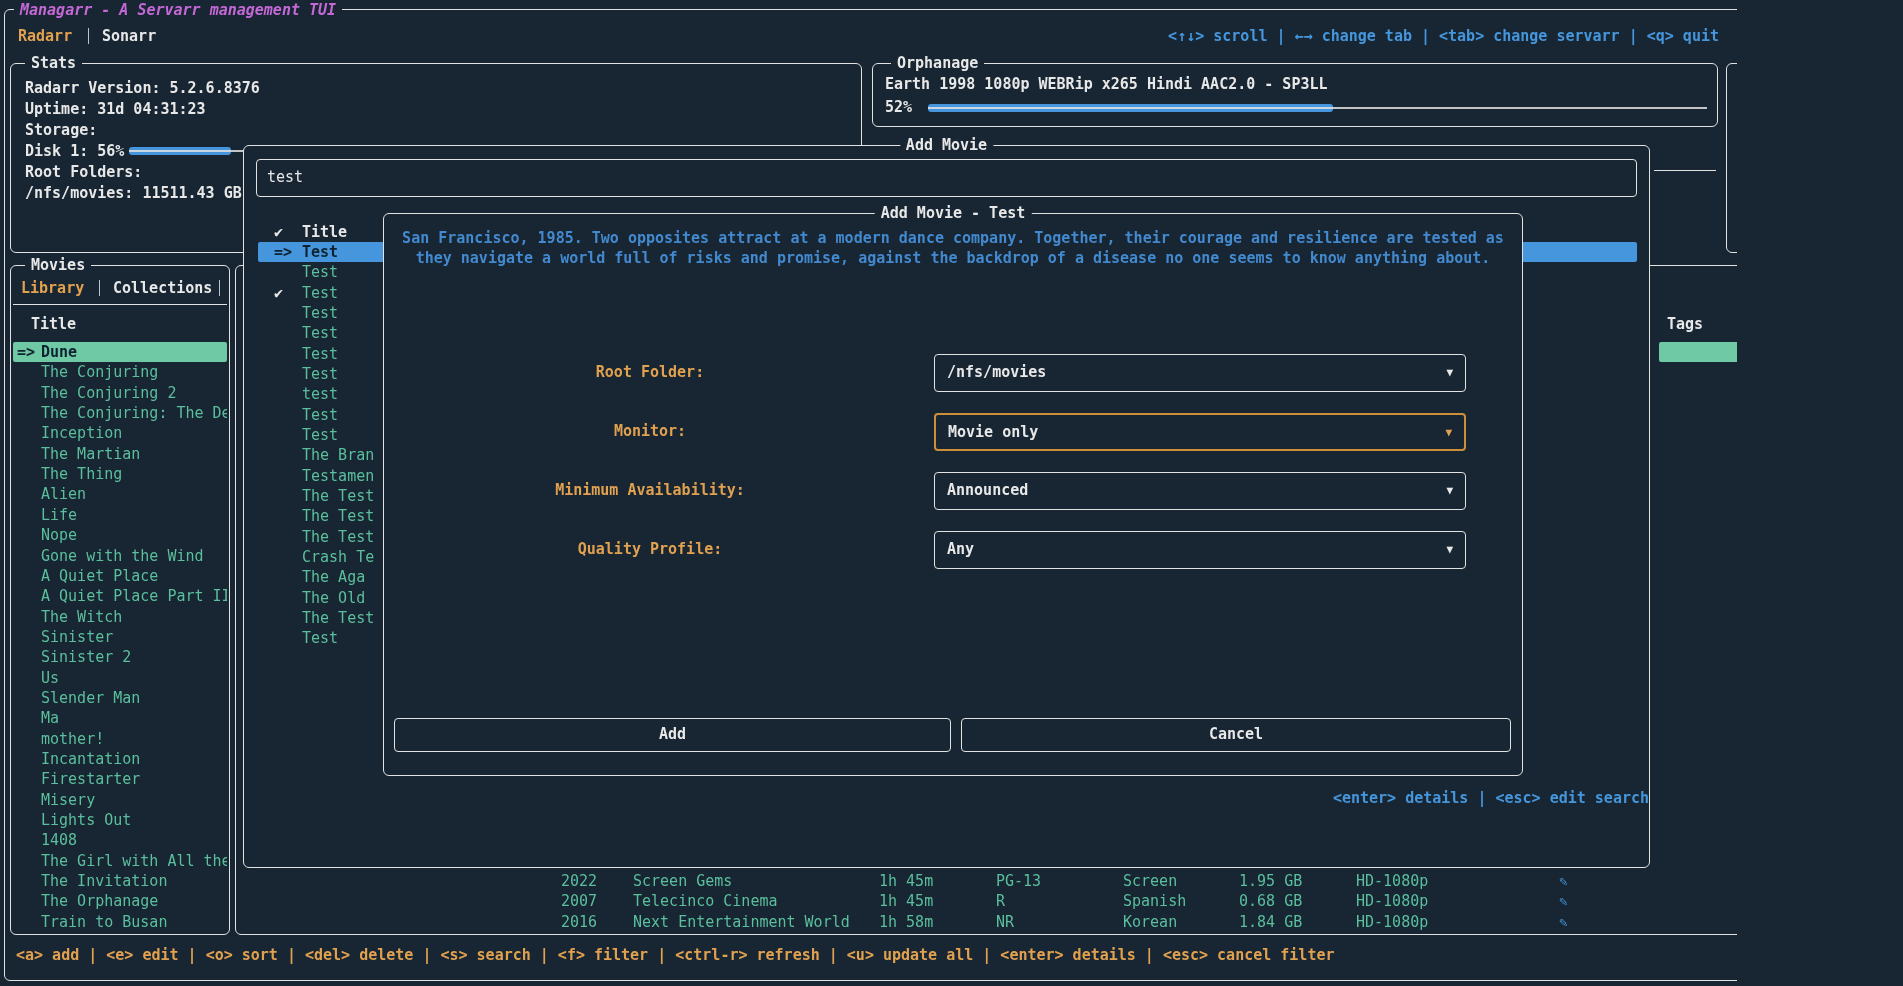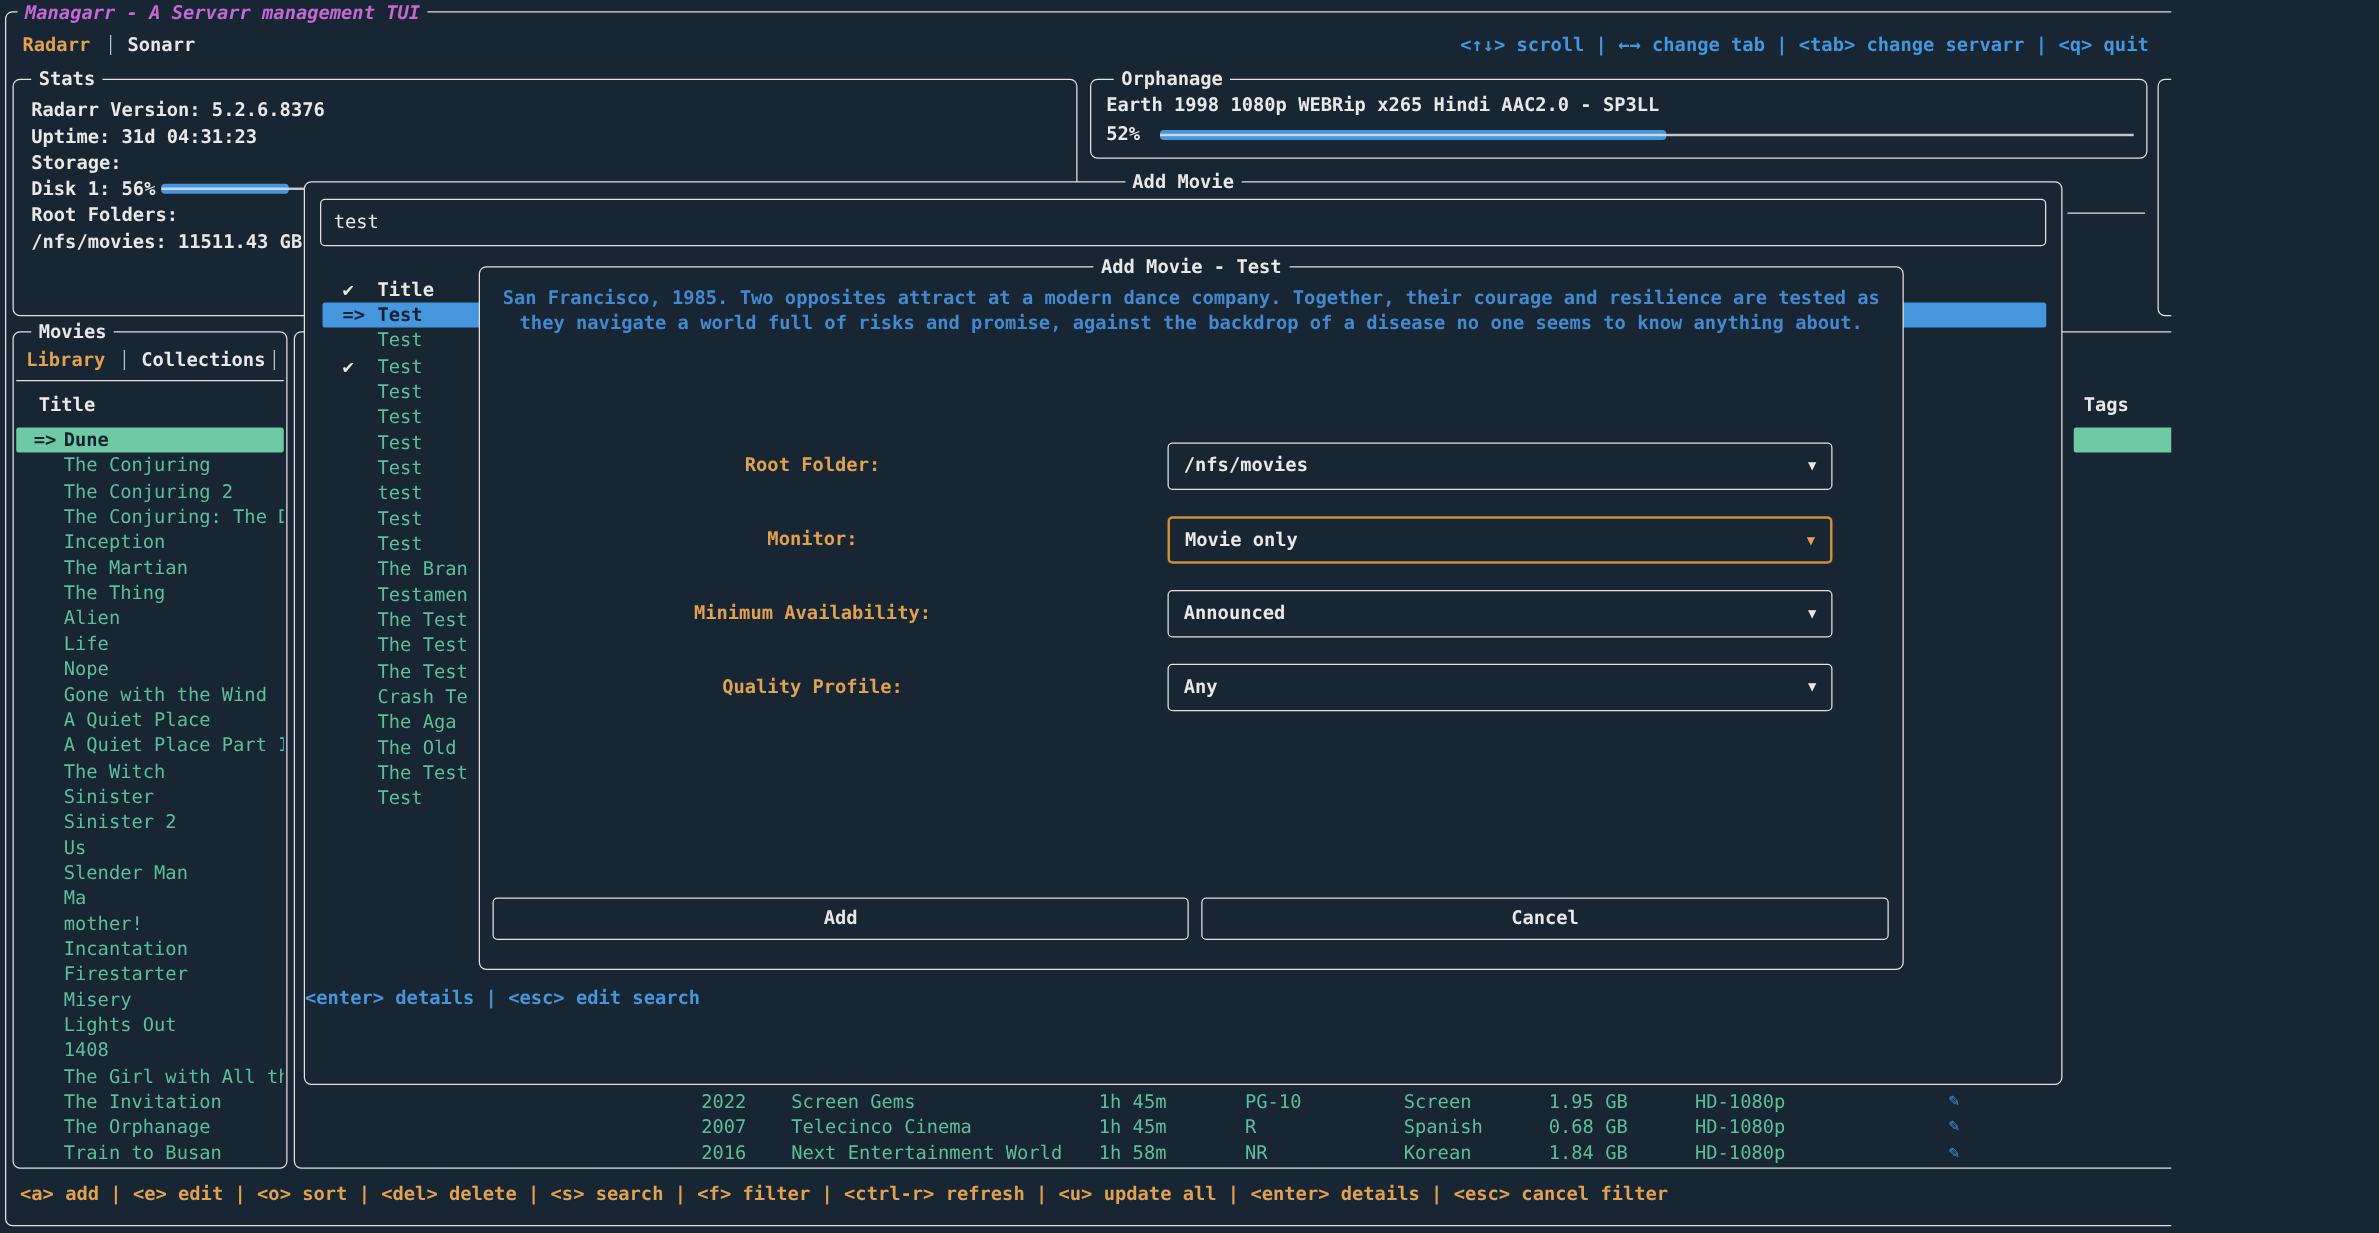--- a/index.html
+++ b/index.html
@@ -25,42 +25,42 @@
   .line{height:20px;line-height:20px;white-space:nowrap;position:absolute}
   .vsep{position:absolute;width:0;border-left:1.5px solid #b9c3cc;height:16px}
   .hsep{position:absolute;border-top:1.5px solid var(--border)}
   .gauge-fill{position:absolute;height:8px;background:var(--blue);border-radius:3px}
   .gauge-track{position:absolute;height:2px;background:var(--border);opacity:.85}
   .hint-blue{color:var(--blue);font-weight:bold;white-space:nowrap}
   .hint-orange{color:var(--orange);font-weight:bold;white-space:nowrap}
   .tab-orange{color:var(--orange);font-weight:bold}
   .tab-white{color:var(--fg);font-weight:bold}
   
-  .mrow{position:absolute;left:2px;width:214px;height:20px;line-height:20px;color:var(--teal);white-space:nowrap;overflow:hidden;padding-left:14px}
+  .mrow{position:absolute;left:2px;width:214px;height:20px;line-height:20px;color:var(--teal);white-space:nowrap;overflow:hidden;padding-left:4px}
   .mpre{display:inline-block;width:24px}
   .mrow.sel{background:var(--green);color:#0f2230;font-weight:bold;border-radius:2px}
   
   .rhead{position:absolute;left:14px;width:1379px;height:20px;line-height:20px;color:var(--fg);font-weight:bold;padding-left:16px;white-space:nowrap}
   .rpre{display:inline-block;width:28px;color:var(--fg)}
   .rrow{position:absolute;left:14px;width:1379px;height:20px;line-height:20px;color:var(--teal);white-space:nowrap;padding-left:16px;overflow:hidden}
   .rrow.sel{background:var(--blue);color:#0f2230;font-weight:bold;border-radius:2px}
   .rrow.sel .rpre{color:#0f2230}
   
   .trow{position:absolute;left:0;width:100%;height:20px;line-height:20px;color:var(--teal)}
   .trow span{position:absolute;white-space:nowrap}
   .c-year{left:325px}.c-studio{left:397px}.c-runtime{left:643px}.c-cert{left:760px}
   .c-lang{left:887px}.c-size{left:1003px}.c-qual{left:1120px}
   .c-icon{left:1323px;color:var(--blue);font-size:14px}
   .tagcell{position:absolute;left:1423px;top:76px;width:228px;height:20px;background:var(--green);border-radius:2px}
   .tags-header{position:absolute;left:1431px;top:48px;height:20px;line-height:20px;font-weight:bold;color:var(--fg)}
   
   .popup{position:absolute;left:243px;top:145px;width:1407px;height:723px;background:var(--bg);border:1.5px solid var(--border);border-radius:6px;z-index:10}
   .search-box{position:absolute;left:12px;top:13px;width:1381px;height:38px;border:1.5px solid var(--border);border-radius:4px}
   .search-box input{position:absolute;left:10px;top:4px;width:1340px;height:26px;background:transparent;border:none;outline:none;color:var(--fg);font-family:inherit;font-size:15px}
-  .popup-hints{position:absolute;left:0;top:643px;width:100%;text-align:left}
+  .popup-hints{position:absolute;left:0;top:643px;width:100%;text-align:right}
   
   .modal{position:absolute;left:139px;top:67px;width:1140px;height:563px;background:var(--bg);border:1.5px solid var(--border);border-radius:6px;z-index:20}
   .overview{position:absolute;left:0;width:100%;text-align:center;color:var(--blue-dim);font-weight:bold;white-space:nowrap;height:20px;line-height:20px}
   .field{position:absolute;left:0;width:100%;height:38px}
   .field-label{position:absolute;left:0;top:9px;width:538px;text-align:center;padding-right:6px;color:var(--orange);font-weight:bold;white-space:nowrap}
   .field-box{position:absolute;left:550px;top:0;width:532px;height:38px;border:1.5px solid var(--border);border-radius:4px}
   .field-box.focused{border:2px solid #cf8f3a}
   .field-value{position:absolute;left:12px;top:8px;font-weight:bold;white-space:nowrap}
   .dd-icon{position:absolute;right:12px;top:11px;font-size:11px;color:var(--fg)}
   .field-box.focused .dd-icon{color:var(--orange)}
@@ -152,21 +152,21 @@
   </div>
 
   <div class="panel" style="left:235px;top:265px;width:1658px;height:670px">
     <div class="tags-header">Tags</div>
     <div class="tagcell"></div>
 
     <div class="trow" style="top:605px">
       <span class="c-year">2022</span>
       <span class="c-studio">Screen Gems</span>
       <span class="c-runtime">1h 45m</span>
-      <span class="c-cert">PG-10</span>
+      <span class="c-cert">PG-13</span>
       <span class="c-lang">Screen</span>
       <span class="c-size">1.95 GB</span>
       <span class="c-qual">HD-1080p</span>
       <span class="c-icon">✎</span>
     </div>
     <div class="trow" style="top:625px">
       <span class="c-year">2007</span>
       <span class="c-studio">Telecinco Cinema</span>
       <span class="c-runtime">1h 45m</span>
       <span class="c-cert">R</span>

